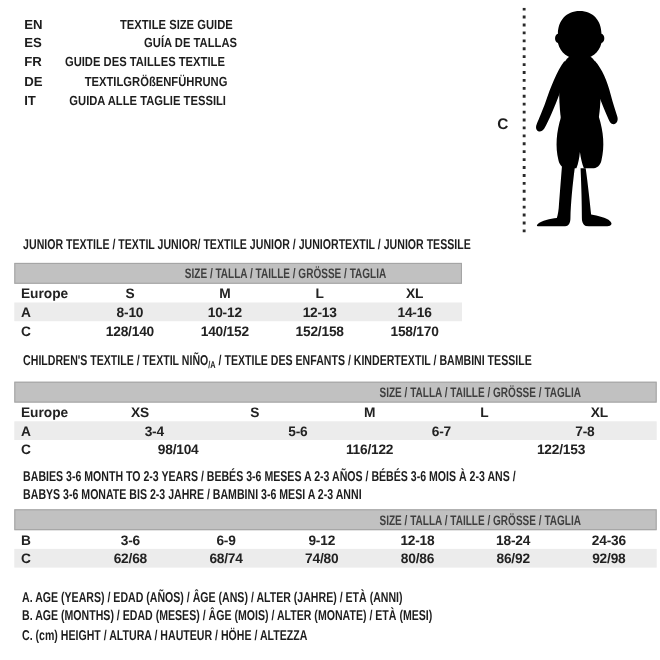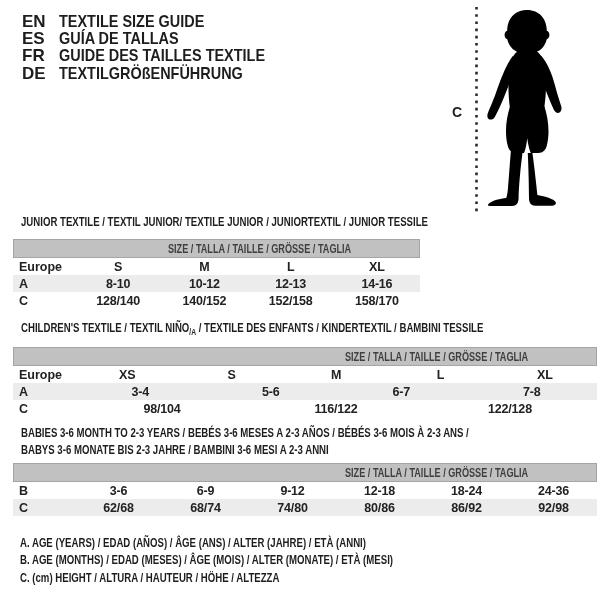--- a/index.html
+++ b/index.html
@@ -3,21 +3,21 @@
 <meta charset="utf-8">
 <style>
   html,body{margin:0;padding:0;background:#fff;}
   .page{
     position:relative;width:600px;height:600px;background:#ffffff;overflow:hidden;
     font-family:"Liberation Sans",sans-serif;font-weight:700;color:#1d1d1d;
     -webkit-font-smoothing:antialiased;
   }
   
   .langs{position:absolute;left:22px;top:13px;}
-  .lang-row{display:flex;align-items:center;height:17.3px;font-size:17px;}
+  .lang-row{display:flex;align-items:center;height:17.3px;font-size:12px;justify-content:space-between;}
   .lang-code{width:37px;}
   .lang-label{transform:scaleX(0.85);transform-origin:0 50%;white-space:nowrap;}
   
   .figure-label{position:absolute;left:452px;top:104px;font-size:14px;}
   .dotline{position:absolute;left:474px;top:7px;}
   .baby{position:absolute;left:481px;top:8px;}
   
   .tbl-title{
     position:absolute;left:21px;font-size:13px;line-height:17px;white-space:nowrap;
     transform:scaleX(0.74);transform-origin:0 0;
@@ -51,20 +51,24 @@
       <span class="lang-code">ES</span>
       <span class="lang-label">GUÍA DE TALLAS</span>
     </div>
     <div class="lang-row">
       <span class="lang-code">FR</span>
       <span class="lang-label">GUIDE DES TAILLES TEXTILE</span>
     </div>
     <div class="lang-row">
       <span class="lang-code">DE</span>
       <span class="lang-label">TEXTILGRÖßENFÜHRUNG</span>
+    </div>
+    <div class="lang-row">
+      <span class="lang-code">IT</span>
+      <span class="lang-label">GUIDA ALLE TAGLIE TESSILI</span>
     </div>
   </div>
 
   <span class="figure-label">C</span>
   <svg class="dotline" width="5" height="206" aria-hidden="true">
     <line x1="2.5" y1="0" x2="2.5" y2="206" stroke="#2a2a2a" stroke-width="2.6" stroke-dasharray="2.6 4.6"></line>
   </svg>
   <svg class="baby" width="92" height="198" viewBox="0 0 92 200" aria-hidden="true">
     <g fill="#000">
 
@@ -132,21 +136,21 @@
           <span class="row-label">A</span>
           <span class="cell">3-4</span>
           <span class="cell">5-6</span>
           <span class="cell">6-7</span>
           <span class="cell">7-8</span>
         </div>
         <div class="row">
           <span class="row-label">C</span>
           <span class="cell">98/104</span>
           <span class="cell">116/122</span>
-          <span class="cell">122/128</span>
+          <span class="cell">122/153</span>
         </div>
       </div>
   </div>
 
   <div class="tbl-title" style="top:424px;">
     <div>BABIES 3-6 MONTH TO 2-3 YEARS / BEBÉS 3-6 MESES A 2-3 AÑOS / BÉBÉS 3-6 MOIS À 2-3 ANS /</div>
     <div>BABYS 3-6 MONATE BIS 2-3 JAHRE / BAMBINI 3-6 MESI A 2-3 ANNI</div>
   </div>
   <div class="tbl" style="top:463px;width:584px;">
     <div class="bar">

